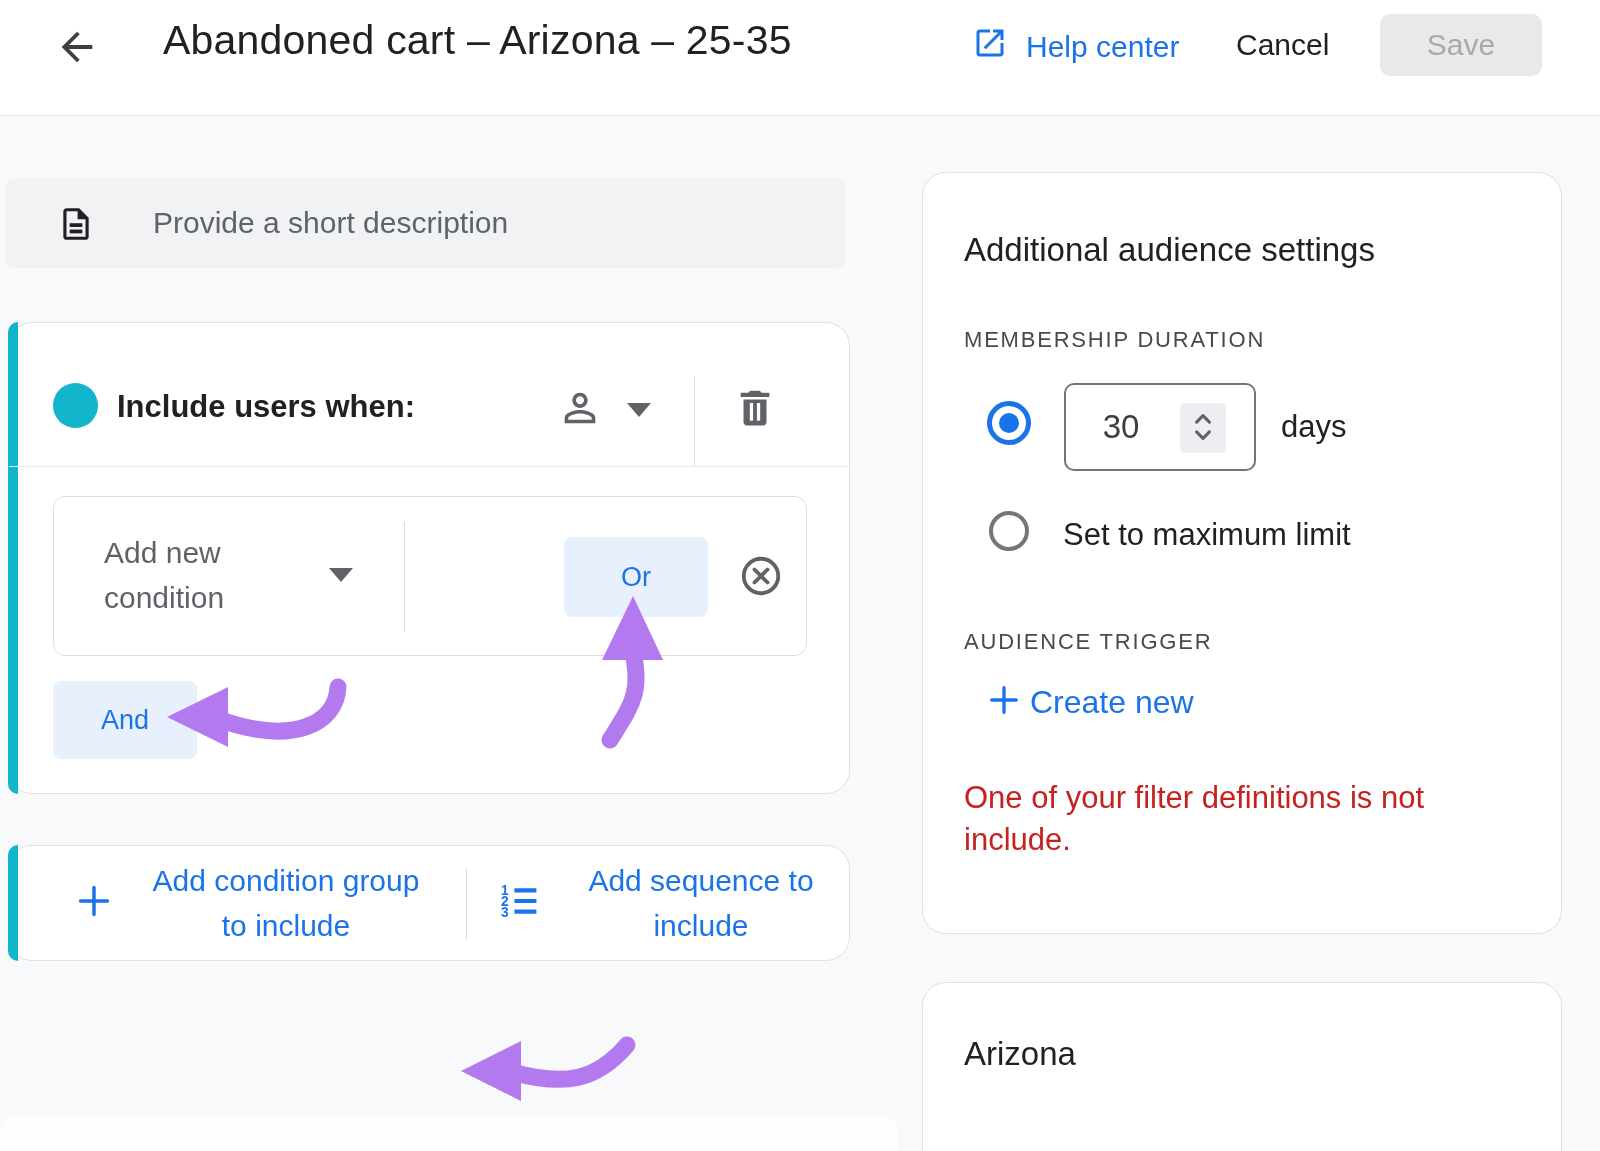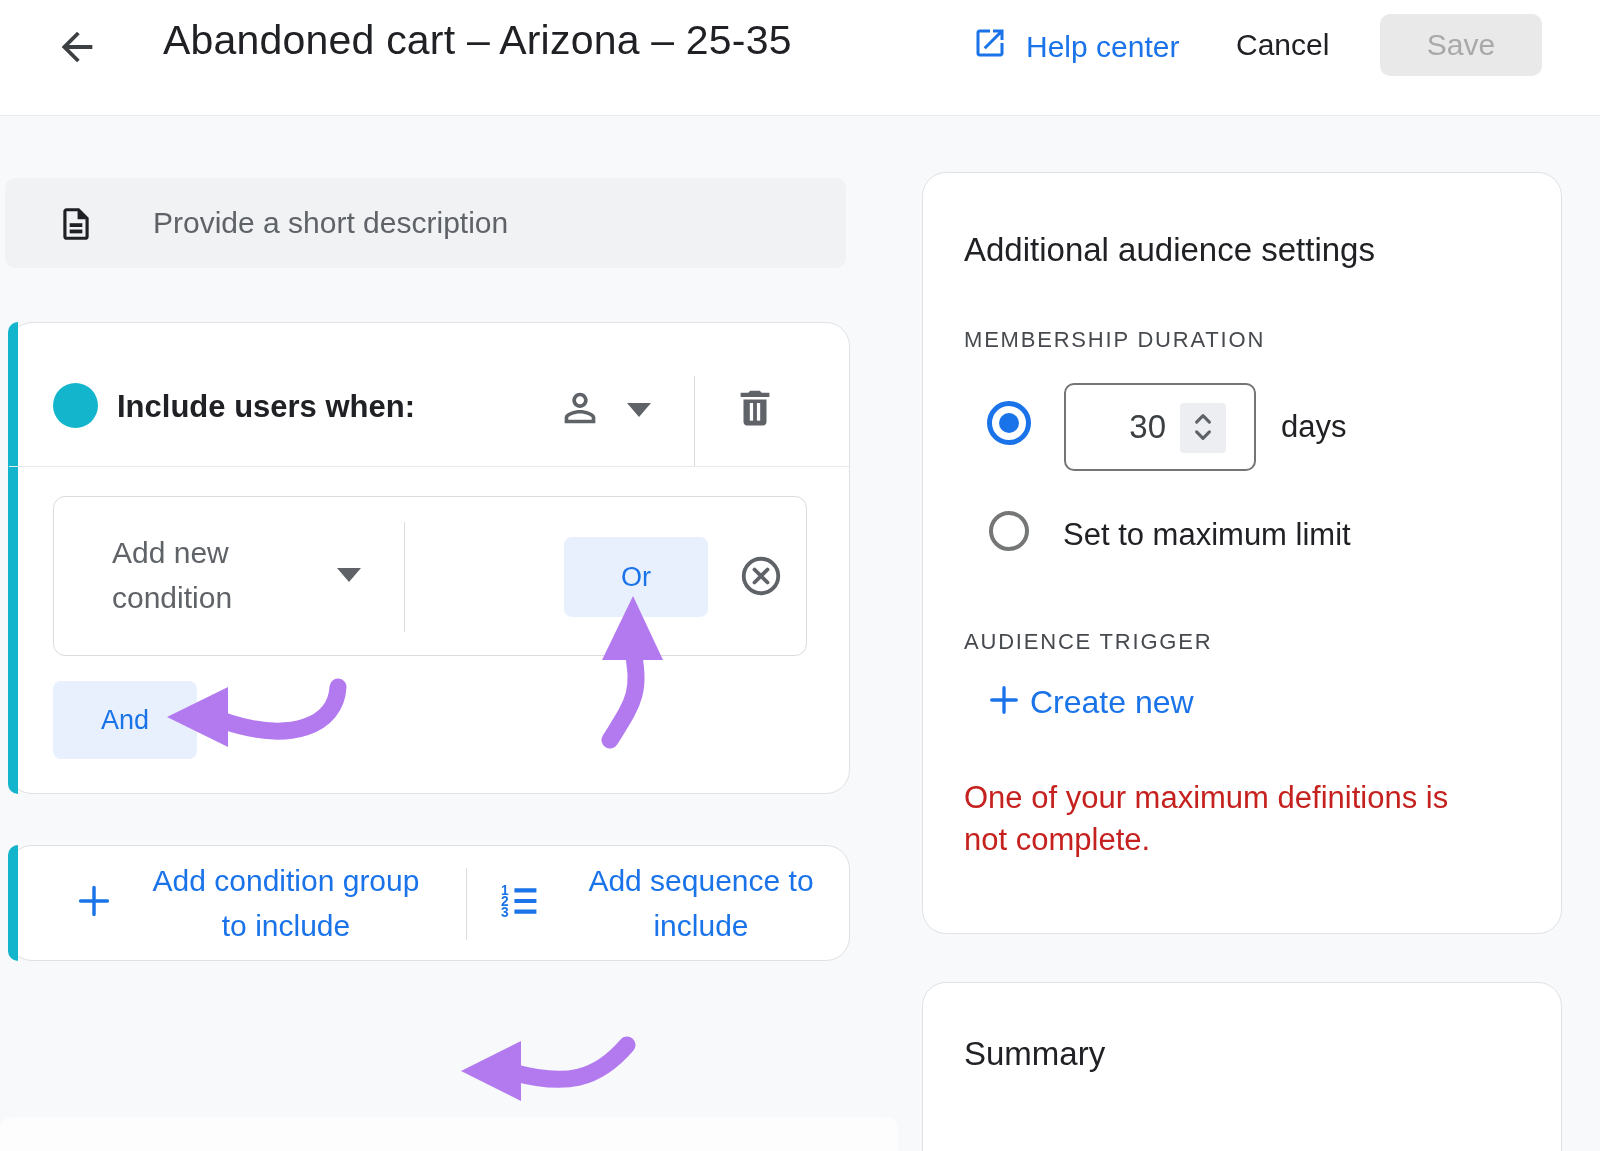--- a/index.html
+++ b/index.html
@@ -46,21 +46,21 @@
   .caret { width:0; height:0; border-left:12px solid transparent; border-right:12px solid transparent;
            border-top:14px solid #5f6368; }
   .vdiv { position:absolute; width:1px; background:#dadce0; }
   .hdr-vdiv { left:685px; top:53px; height:90px; }
   .trash-btn { position:absolute; left:722px; top:62px; width:48px; height:48px; background:transparent;
                border:none; cursor:pointer; }
   .include-hr { position:absolute; left:0; top:143px; width:100%; height:1px; background:#e8eaed; }
 
   .cond-row { position:absolute; left:44px; top:173px; width:754px; height:160px;
               border:1px solid #dadce0; border-radius:12px; }
-  .cond-dd { position:absolute; left:58px; top:33px; width:300px; cursor:pointer; }
+  .cond-dd { position:absolute; left:50px; top:33px; width:300px; cursor:pointer; }
   .cond-dd-label { display:inline-block; width:180px; font-size:30px; line-height:45px;
                    color:#5f6368; }
   .cond-dd .caret { position:absolute; left:225px; top:38px; }
   .cond-vdiv { left:350px; top:25px; height:110px; }
   .pill { background:#e8f0fe; border:none; border-radius:8px; color:#1a73e8; font-size:27px;
           font-weight:500; font-family:inherit; cursor:pointer; }
   .or-pill { position:absolute; left:510px; top:40px; width:144px; height:80px; }
   .remove-btn { position:absolute; left:684px; top:56px; width:46px; height:46px;
                 background:transparent; border:none; cursor:pointer; }
   .and-pill { position:absolute; left:44px; top:358px; width:144px; height:78px; }
@@ -92,21 +92,21 @@
 
   .radio { position:absolute; border-radius:50%; background:#fff; cursor:pointer; }
   .radio-on { left:64px; top:228px; width:44px; height:44px; border:5px solid #1a73e8; }
   .radio-on::after { content:""; position:absolute; left:7px; top:7px; width:20px; height:20px;
                      border-radius:50%; background:#1a73e8; }
   .radio-off { left:66px; top:338px; width:40px; height:40px; border:4px solid #747775; }
 
   .days-box { position:absolute; left:141px; top:210px; width:192px; height:88px;
               border:2px solid #757575; border-radius:10px; background:#fff; }
   .days-input { position:absolute; left:10px; top:0; width:90px; height:100%; border:none;
-                outline:none; font-size:33px; color:#3c4043; text-align:right; background:transparent;
+                outline:none; font-size:33px; color:#3c4043; text-align:center; background:transparent;
                 font-family:inherit; }
   .stepper { position:absolute; left:114px; top:18px; width:46px; height:50px; background:#eceef1;
              border:none; border-radius:4px; cursor:pointer; display:flex; align-items:center;
              justify-content:center; }
   .days-unit { position:absolute; left:358px; top:236px; font-size:31px; color:#202124; }
   .radio-off-label { position:absolute; left:140px; top:344px; font-size:31px; color:#202124;
                      cursor:pointer; }
 
   .trigger-label { top:456px; }
   .create-new { position:absolute; left:60px; top:506px; display:flex; align-items:center; gap:5px;
@@ -252,25 +252,25 @@
     <div class="section-label trigger-label">AUDIENCE TRIGGER</div>
     <div class="create-new">
       <span>
         <svg width="42" height="42" viewBox="0 0 24 24">
             <path d="M12 5v14M5 12h14" stroke="#1a73e8" stroke-width="1.9" fill="none" stroke-linecap="round"></path>
           </svg>
       </span>
       <span class="create-new-label">Create new</span>
     </div>
 
-    <div class="error-msg">One of your maximum definitions is not complete.</div>
+    <div class="error-msg">One of your filter definitions is not include.</div>
   </div>
 
   <div class="card summary-card">
-    <div class="summary-title">Summary</div>
+    <div class="summary-title">Arizona</div>
   </div>
 
   <svg class="arrows" viewBox="0 0 1600 1151">
 
     <g fill="#b37af0" stroke="#b37af0">
       <path d="M338 687 C 336 725, 292 744, 224 721" fill="none" stroke-width="17" stroke-linecap="round"></path>
       <polygon points="167,717 228,687 228,747" stroke="none"></polygon>
     </g>
 
     <g fill="#b37af0" stroke="#b37af0">

